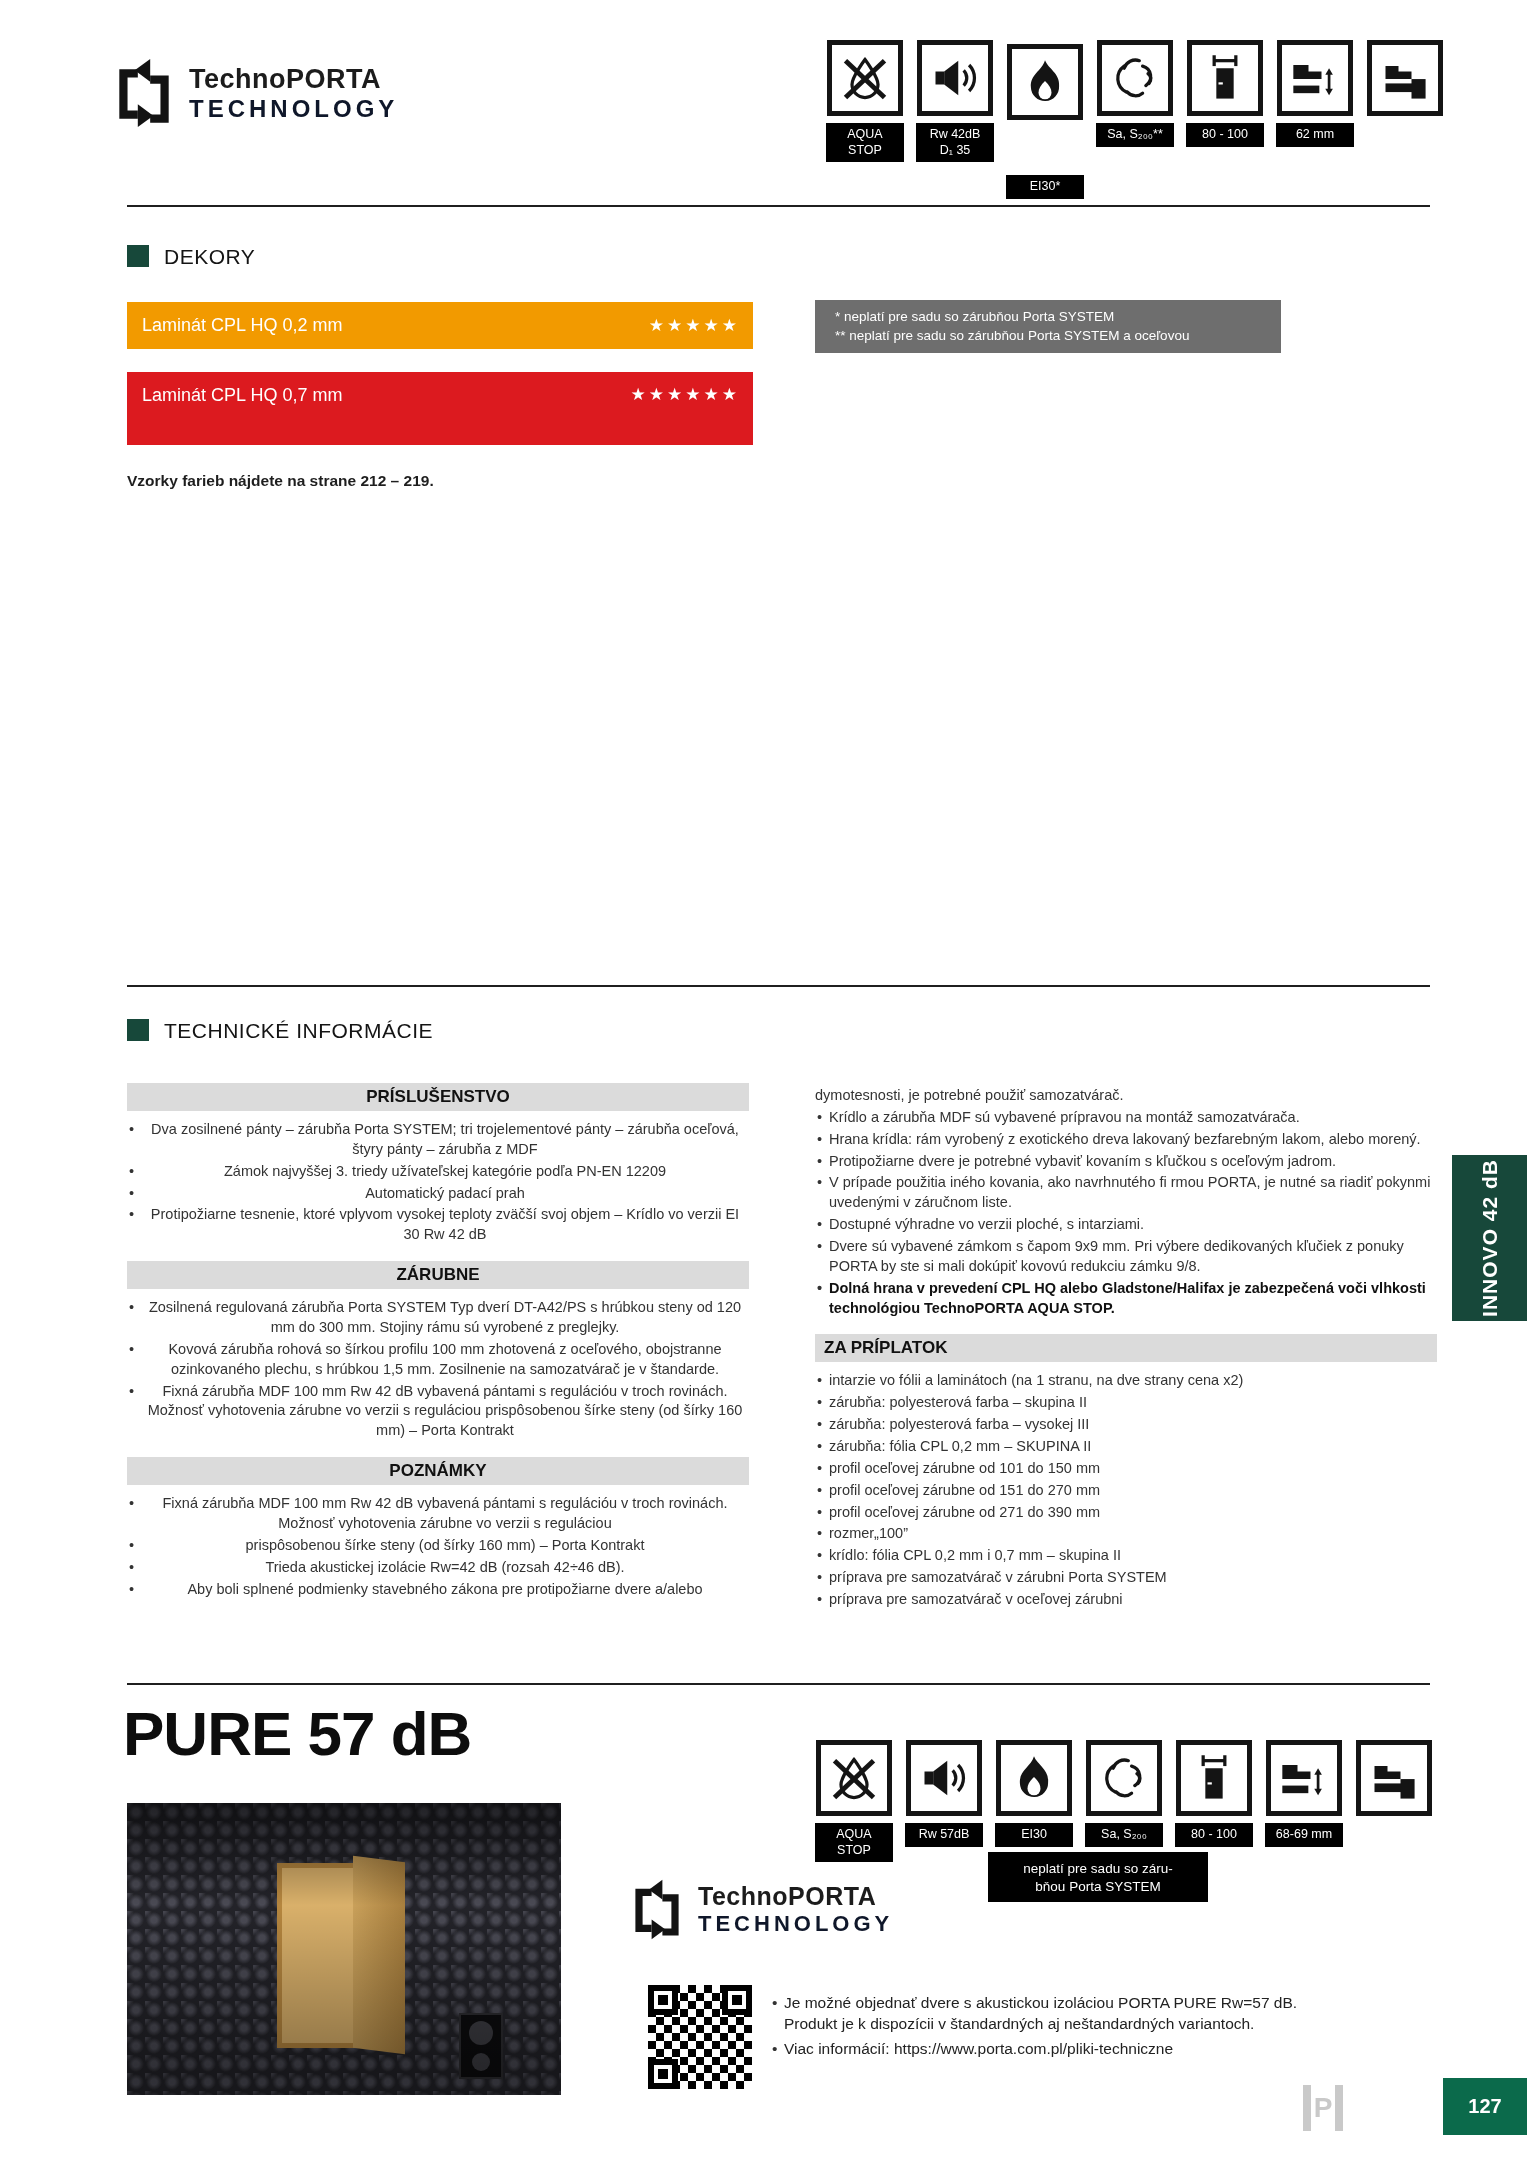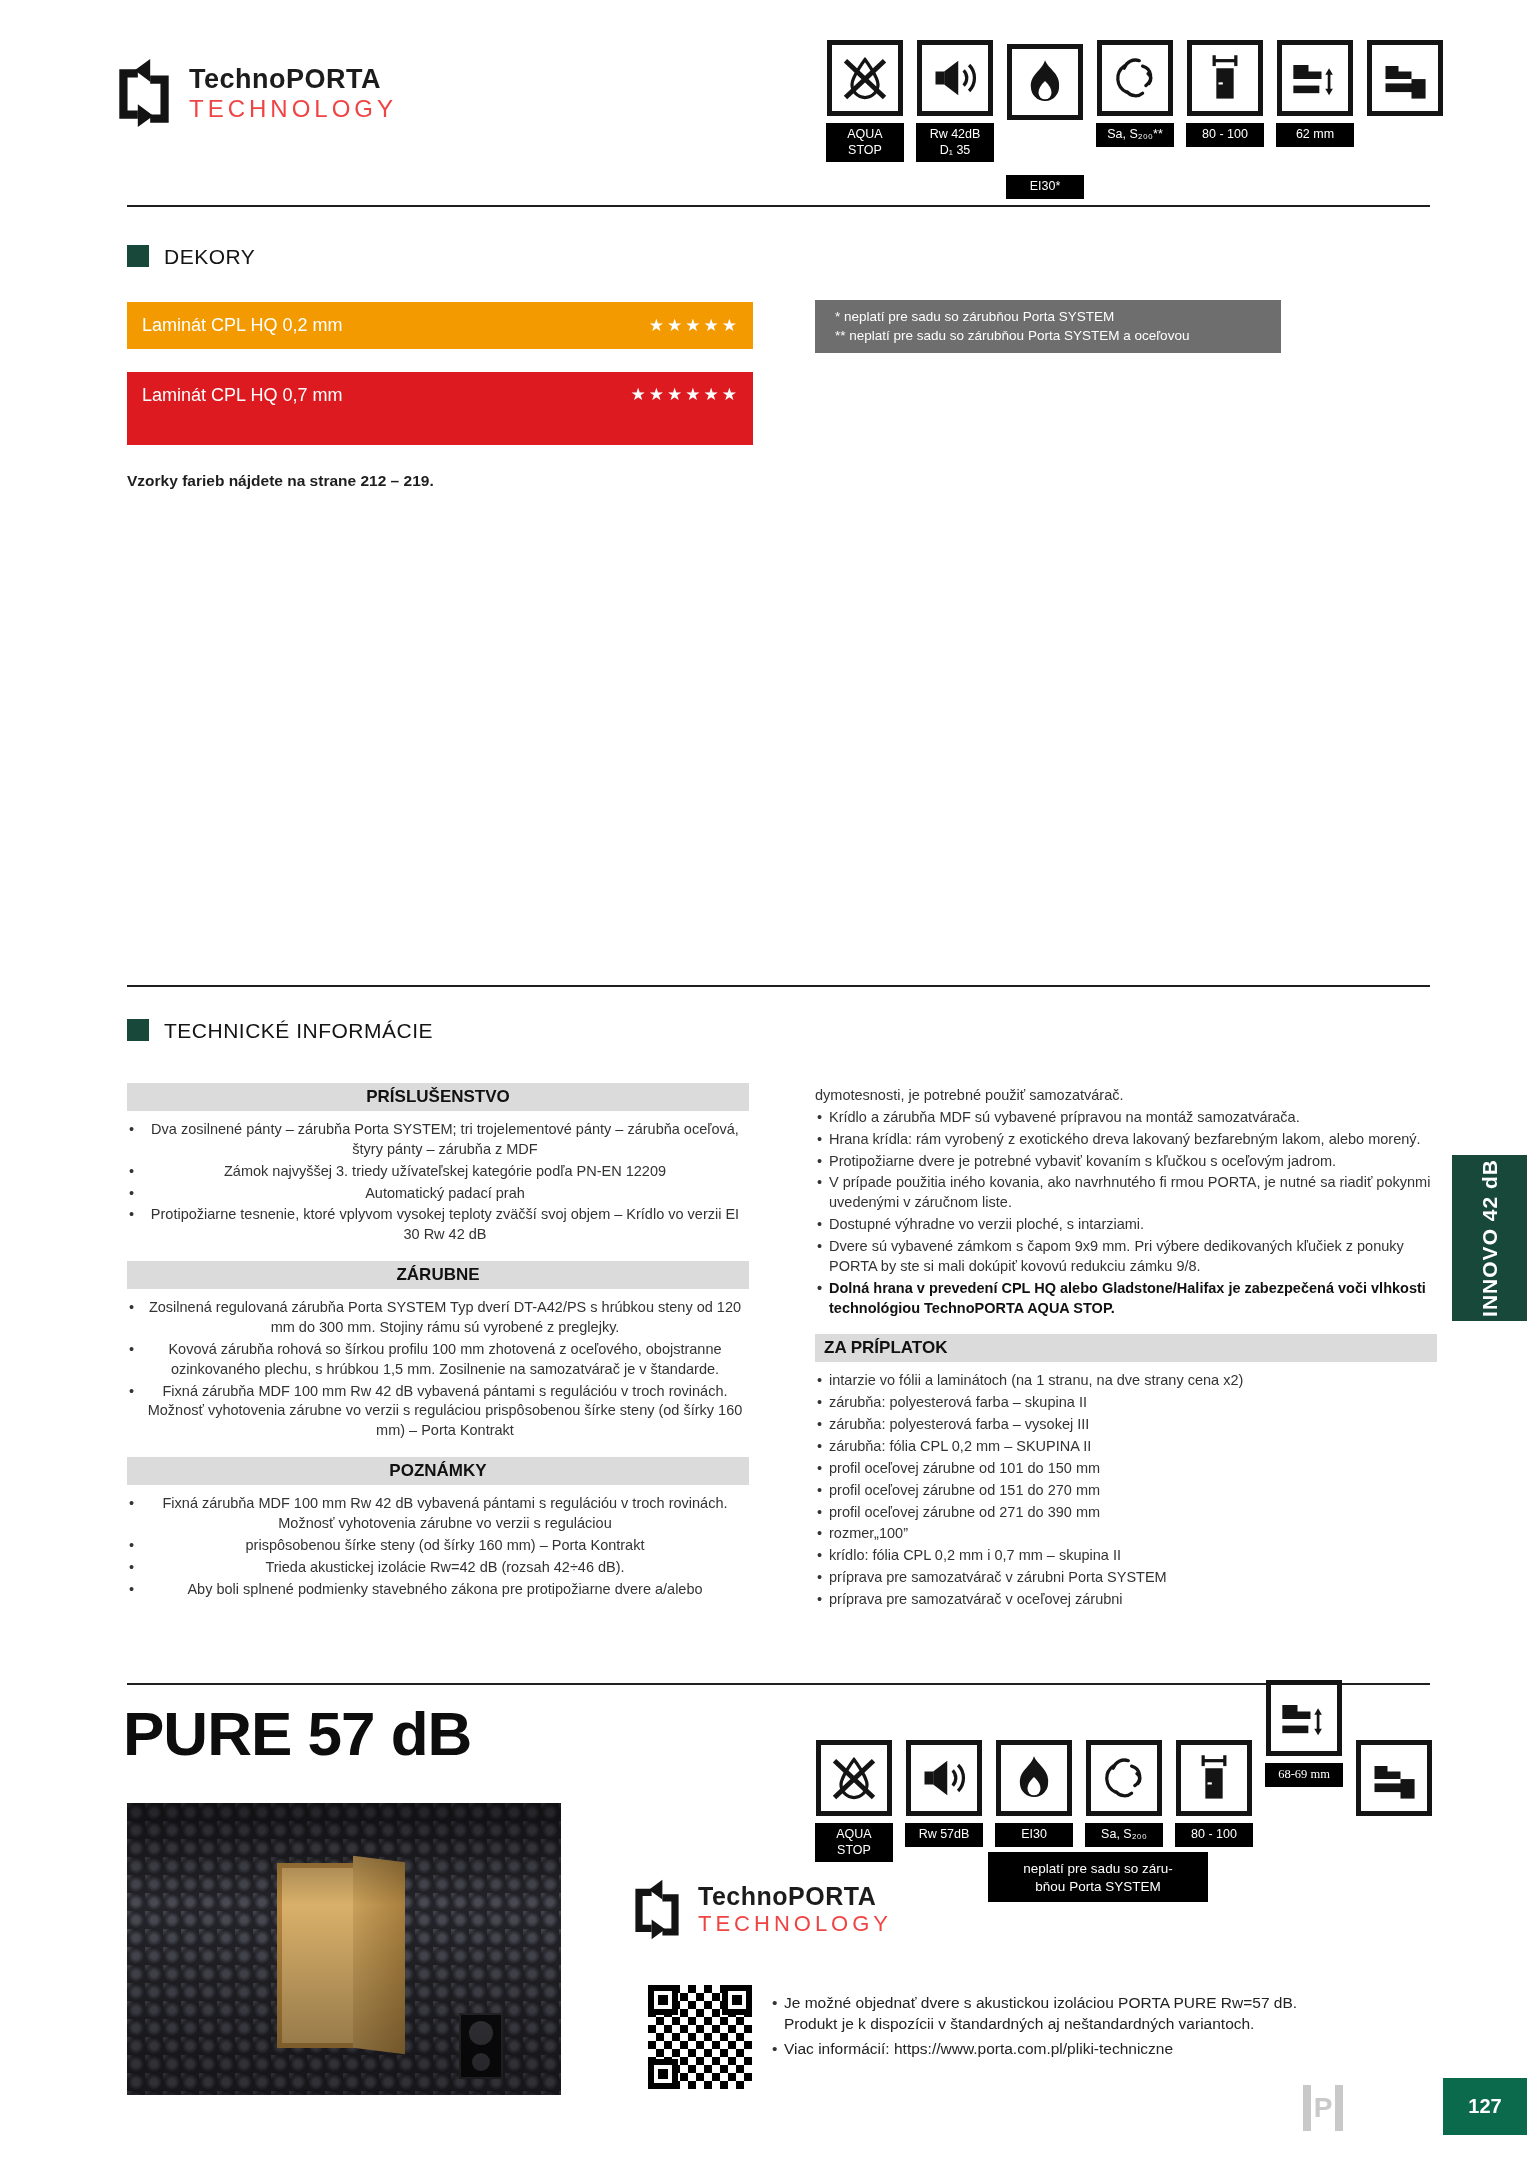--- a/index.html
+++ b/index.html
@@ -5,21 +5,21 @@
   * { margin:0; padding:0; box-sizing:border-box; }
   html,body { background:#ffffff; }
   body { width:1527px; height:2160px; position:relative; overflow:hidden;
          font-family:"Liberation Sans", sans-serif; color:#2e2e2e; }
   .abs { position:absolute; }
 
   
   .logo { display:flex; align-items:center; gap:14px; }
   .logo svg { display:block; }
   .logo-text .l1 { font-size:27px; font-weight:700; color:#1c1c1c; letter-spacing:.5px; }
-  .logo-text .l2 { font-size:24px; font-weight:400; color:#ef4444; letter-spacing:4px; }
+  .logo-text .l2 { font-size:24px; font-weight:700; color:#0f172a; letter-spacing:4px; }
   .logo.small .logo-text .l1 { font-size:25px; }
   .logo.small .logo-text .l2 { font-size:22px; }
 
   
   .badge-col { position:absolute; width:78px; display:flex; flex-direction:column; align-items:center; }
   .badge-box { width:76px; height:76px; border:5px solid #141414; background:#fff;
                display:flex; align-items:center; justify-content:center; }
   .badge-box svg { width:52px; height:52px; }
   .badge-label { margin-top:7px; background:#000; color:#fff; font-size:12.5px; line-height:1.25;
                  text-align:center; padding:4px 5px; min-width:78px; white-space:pre-line; }
@@ -345,21 +345,21 @@
     <svg viewBox="0 0 48 48">
         <line x1="14" y1="8" x2="34" y2="8" stroke="#141414" stroke-width="3"></line>
         <line x1="14" y1="3" x2="14" y2="13" stroke="#141414" stroke-width="3"></line>
         <line x1="34" y1="3" x2="34" y2="13" stroke="#141414" stroke-width="3"></line>
         <rect x="16" y="15" width="16" height="28" fill="#141414"></rect>
         <rect x="18" y="28" width="4" height="2" fill="#fff"></rect>
       </svg>
   </div>
   <div class="badge-label">80 - 100</div>
 </div>
-<div class="badge-col" style="left:1265px; top:1680px;font-family:Liberation Serif, serif;">
+<div class="badge-col" style="left:1265px; top:1740px;">
   <div class="badge-box">
     <svg viewBox="0 0 48 48">
         <path d="M4 12 h14 v6 h12 v7 H4 Z" fill="#141414"></path>
         <rect x="4" y="31" width="24" height="7" fill="#141414"></rect>
         <line x1="37" y1="19" x2="37" y2="36" stroke="#141414" stroke-width="2.5"></line>
         <polygon points="37,15 40.5,21 33.5,21" fill="#141414"></polygon>
         <polygon points="37,40 40.5,34 33.5,34" fill="#141414"></polygon>
       </svg>
   </div>
   <div class="badge-label">68-69 mm</div>

